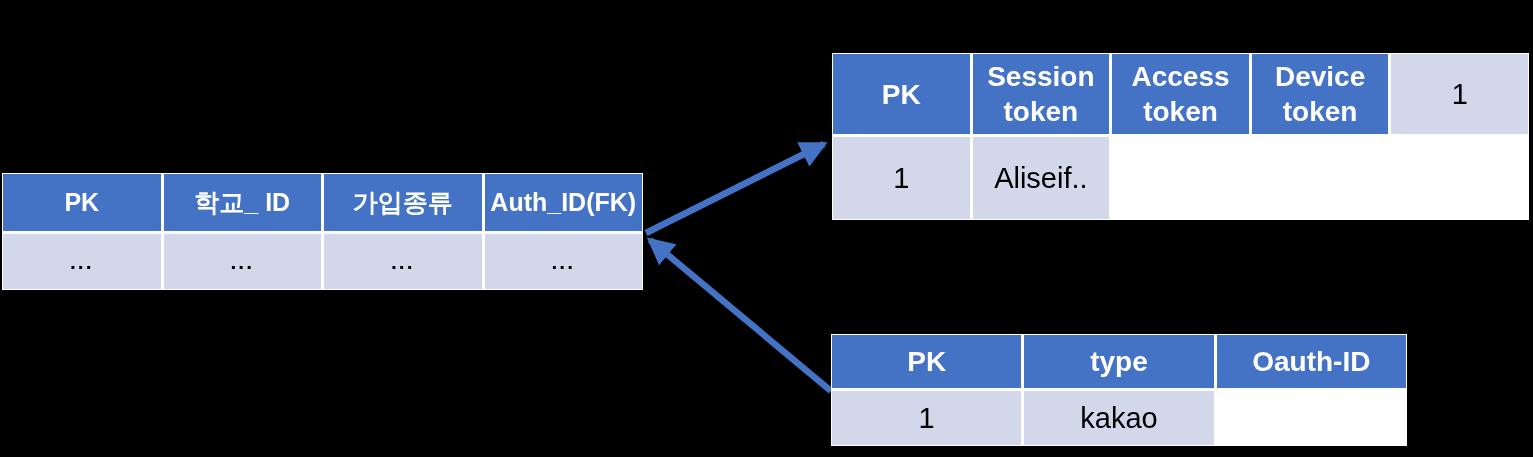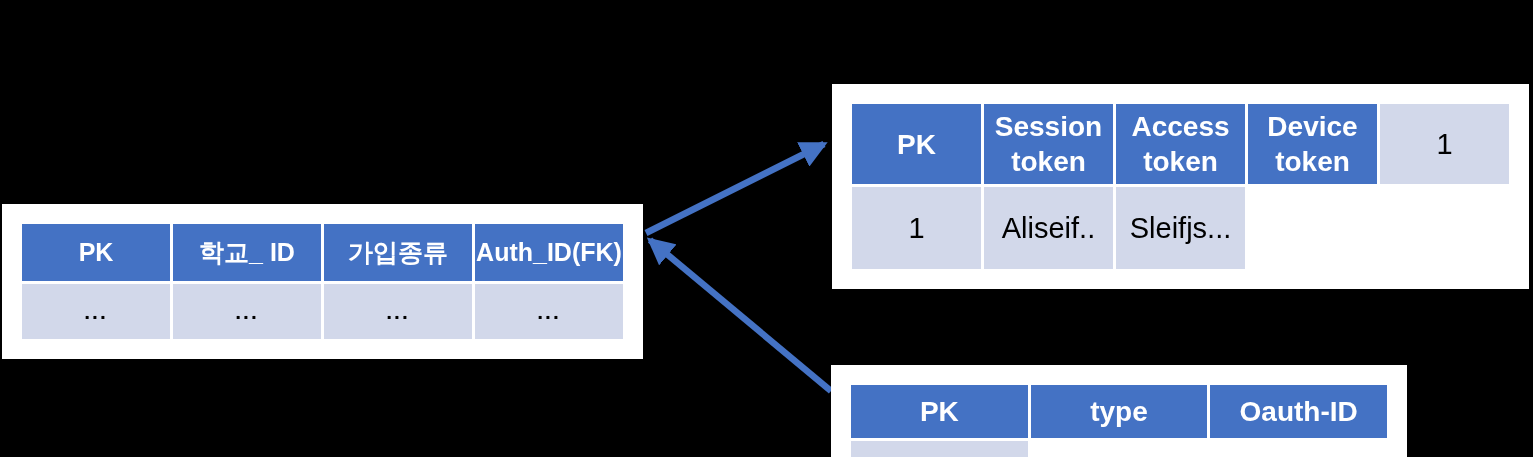--- a/index.html
+++ b/index.html
@@ -30,24 +30,23 @@
     pointer-events: none;
   }
   .arrow-line {
     stroke: var(--arrow);
     stroke-width: 6.5;
     fill: none;
   }
   .db-table {
     position: absolute;
     background: var(--table-border);
-    padding: 20px;
+    padding: 1px;
     display: grid;
     grid-gap: 3px;
-    margin-top: 31px;
   }
   .db-table .cell {
     display: flex;
     align-items: center;
     justify-content: center;
     text-align: center;
   }
   .db-table .th {
     background: var(--table-header-bg);
     color: var(--header-text);
@@ -117,23 +116,23 @@
     <div class="cell th">PK</div>
     <div class="cell th">Session
 token</div>
     <div class="cell th">Access
 token</div>
     <div class="cell th">Device
 token</div>
     <div class="cell td">1</div>
     <div class="cell td">1</div>
     <div class="cell td">Aliseif..</div>
-    <div class="cell td">Sleifjs...</div>
   </div>
 
   <div class="db-table" id="oauth-table">
     <div class="cell th">PK</div>
     <div class="cell th">type</div>
     <div class="cell th">Oauth-ID</div>
     <div class="cell td">1</div>
+    <div class="cell td">kakao</div>
   </div>
 
 </div>
 
 </body></html>

